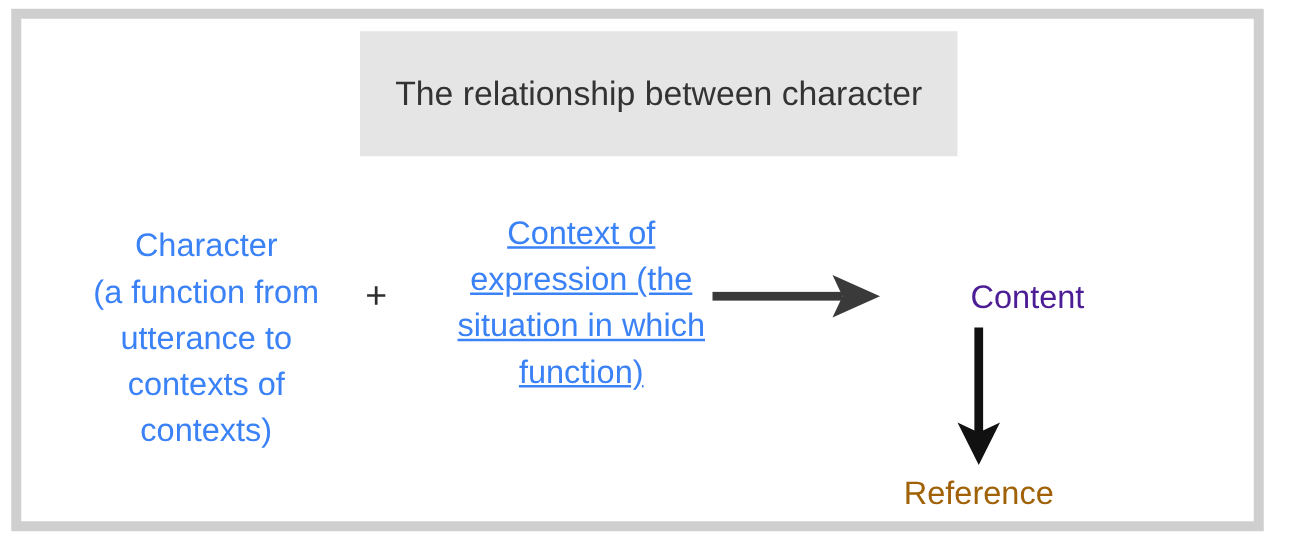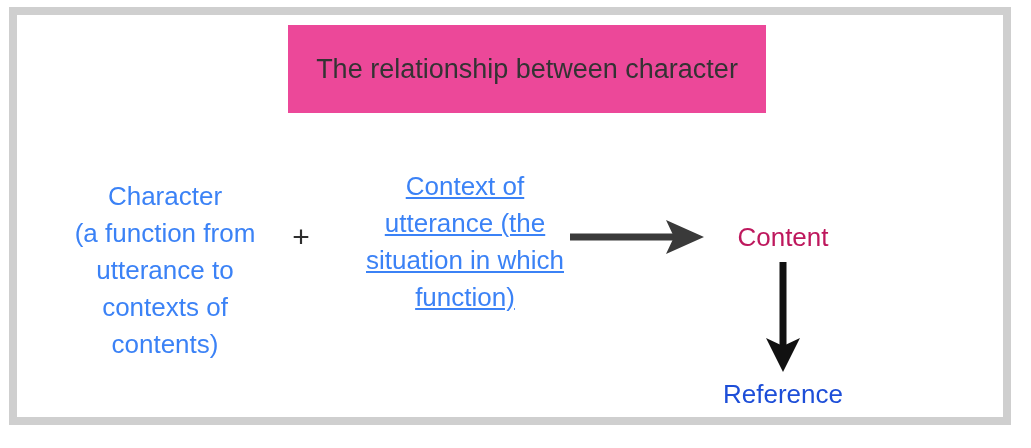--- a/index.html
+++ b/index.html
@@ -30,22 +30,22 @@
     border: 8px solid #cfcfcf;
     background: #ffffff;
   }
 
   
   #title-banner {
     position: absolute;
     left: 288px;
     top: 25px;
     width: 478px;
-    height: 88px;
-    background: #ec4899;
+    height: 100px;
+    background: #e5e5e5;
     display: flex;
     flex-direction: column;
     justify-content: center;
     text-align: center;
     color: #333333;
     font-size: 27px;
     line-height: 34px;
   }
   #title-banner .tline { white-space: nowrap; }
 
@@ -78,36 +78,36 @@
     top: 220px;
     width: 26px;
     text-align: center;
     color: #2e2e2e;
     font-size: 30px;
     line-height: 34px;
   }
 
   #content-label {
     position: absolute;
-    left: 713px;
+    left: 752px;
     top: 220px;
     width: 140px;
     text-align: center;
-    color: #be185d;
+    color: #4c1d95;
     font-size: 26px;
     line-height: 34px;
   }
 
   #reference-label {
     position: absolute;
     left: 703px;
     top: 377px;
     width: 160px;
     text-align: center;
-    color: #1d4ed8;
+    color: #a16207;
     font-size: 26px;
     line-height: 34px;
   }
 
   
   #arrow-right {
     position: absolute;
     left: 568px;
     top: 214px;
     width: 140px;
@@ -130,28 +130,28 @@
 
   <div id="title-banner">
     <span class="tline">The relationship between character</span>
   </div>
 
   <div class="text-block" id="character-block">
     <div>Character</div>
     <div>(a function from</div>
     <div>utterance to</div>
     <div>contexts of</div>
-    <div>contents)</div>
+    <div>contexts)</div>
   </div>
 
   <div id="plus-sign">+</div>
 
   <div class="text-block" id="context-block">
     <div>Context of</div>
-    <div>utterance (the</div>
+    <div>expression (the</div>
     <div>situation in which</div>
     <div>function)</div>
   </div>
 
   <svg id="arrow-right" viewBox="0 0 140 46">
     <rect x="2" y="19.5" width="104" height="7" fill="#3a3a3a"></rect>
     <path d="M 98 6 L 136 23 L 98 40 L 106 23 Z" fill="#3a3a3a"></path>
   </svg>
 
   <div id="content-label">Content</div>

